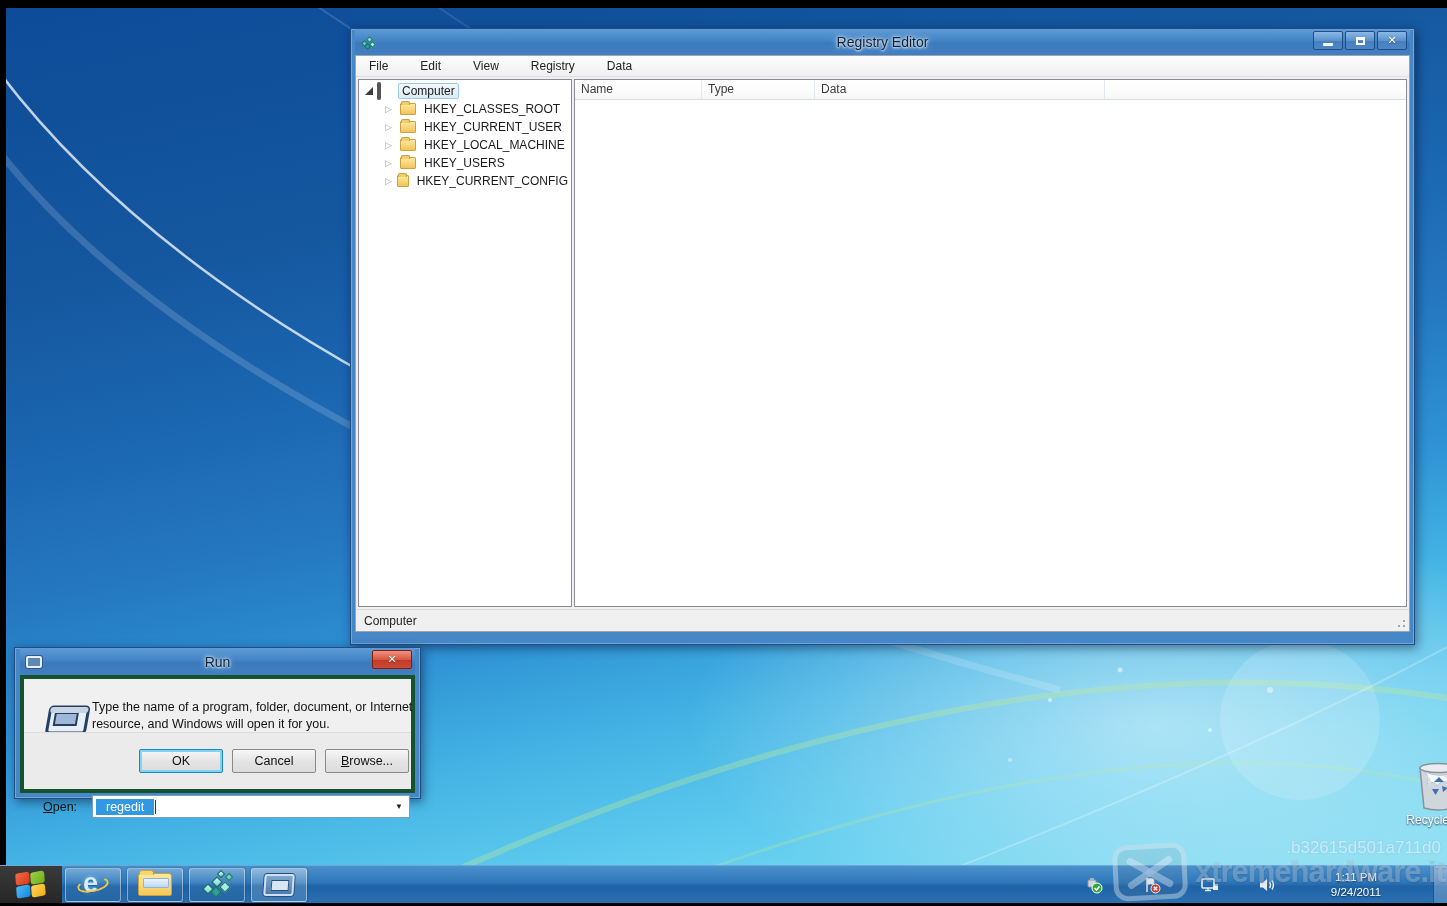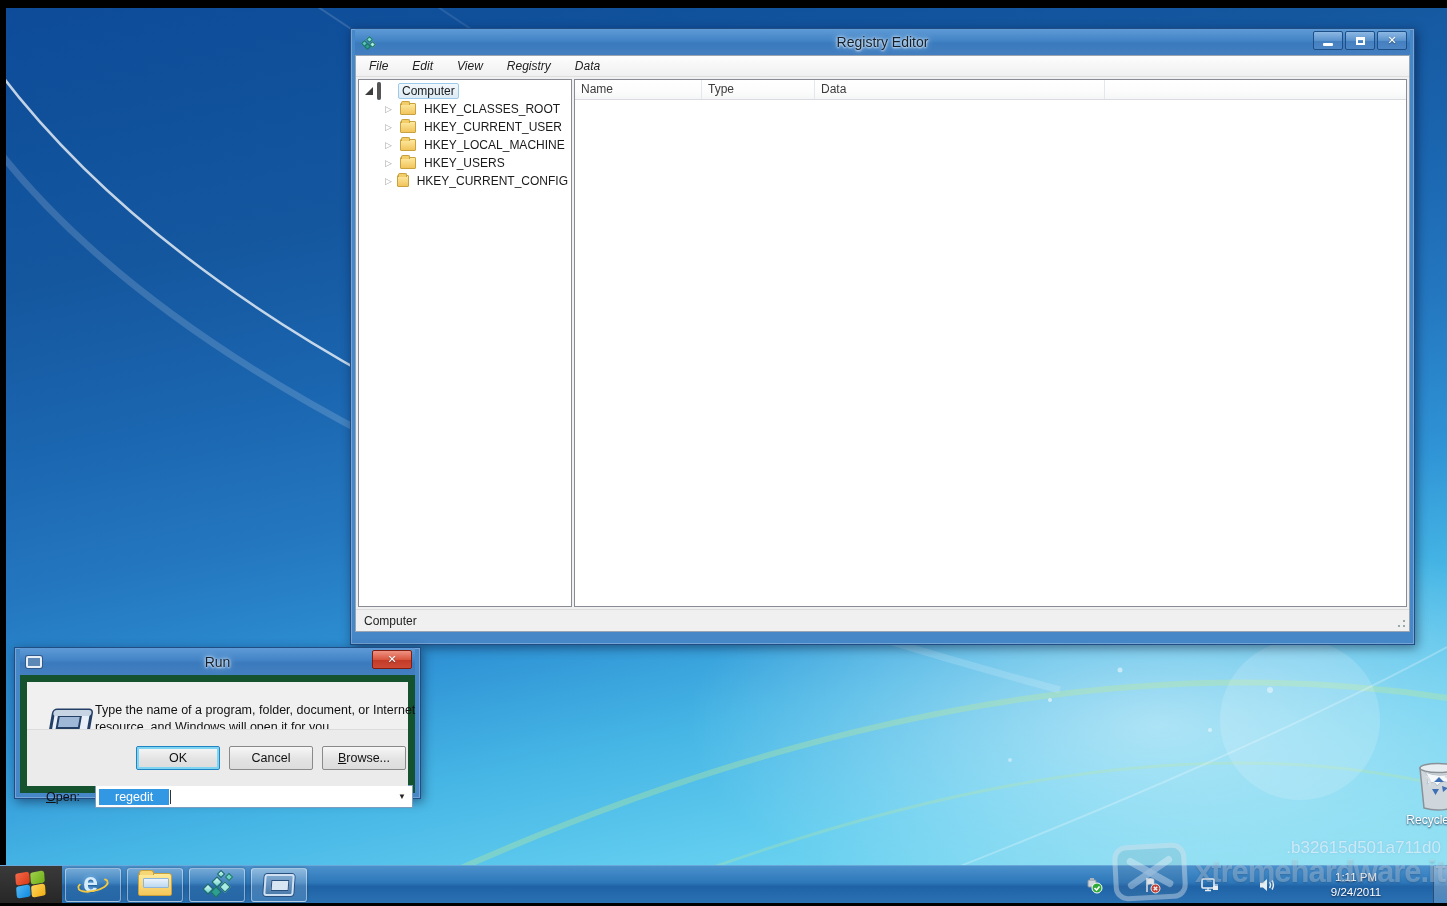--- a/index.html
+++ b/index.html
@@ -34,21 +34,21 @@
   .cap-btn.close-red { width:40px; background:linear-gradient(#ee9384,#d9573f 50%,#c23a28 52%,#cc4a36); border-color:#7e1d10; }
   .glyph-min { width:10px; height:3px; background:#fff; margin-top:7px; border-radius:1px; }
   .glyph-max { width:9px; height:8px; border:2px solid #fff; border-top-width:3px; }
 
   
   #regedit { left:350px; top:28px; width:1065px; height:617px; z-index:2; padding:0 4px 12px 4px; }
   .app-icon-cubes { width:16px; height:16px; margin-left:6px; position:relative; }
   .cube { position:absolute; width:5px; height:5px; background:#7fe0d8; border:1px solid #1e6e66; transform:rotate(45deg); }
   .regedit-body { background:#f0f0f0; height:calc(100% - 26px); display:flex; flex-direction:column; border:1px solid #9aa5b1; }
   .menubar { height:21px; background:linear-gradient(#fdfdfd,#f0f0f0); display:flex; align-items:center;
-      padding-left:6px; gap:10px; border-bottom:1px solid #dfdfdf;font-style:italic; }
+      padding-left:6px; gap:18px; border-bottom:1px solid #dfdfdf; }
   .menu-item { font-size:12px; color:#222; padding:2px 7px; }
   .panes { flex:1; display:flex; padding:2px; gap:2px; min-height:0; }
   .tree-pane { width:214px; background:#fff; border:1px solid #898c95; overflow:hidden; padding-top:2px; }
   .list-pane { flex:1; background:#fff; border:1px solid #898c95; display:flex; flex-direction:column; }
   .list-header { height:20px; display:flex; background:linear-gradient(#ffffff,#fcfcfc 60%,#f5f6f7);
       border-bottom:1px solid #d9dbde; }
   .col { font-size:12px; color:#3c3c3c; padding:2px 6px; border-right:1px solid #e2e8ee; }
   .col-name { width:127px; } .col-type { width:113px; } .col-data { width:290px; } .col-rest { flex:1; border-right:none; }
   .list-body { flex:1; background:#fff; }
   .statusbar { height:22px; background:#f0f0f0; border-top:1px solid #dcdcdc; display:flex; align-items:center;
@@ -73,29 +73,29 @@
   .icon-folder::before { content:""; position:absolute; left:0; top:-3px; width:7px; height:3px;
       background:#f2cd6a; border:1px solid #c9a23e; border-bottom:none; border-radius:2px 2px 0 0; }
   .tree-label { padding:0 3px; }
   .tree-label.selected { background:linear-gradient(#f2f8fc,#dceaf5); border:1px solid #9ccaea; border-radius:2px; }
 
   
   #run { left:14px; top:647px; width:407px; height:152px; z-index:4; padding:0 5px 5px 5px; }
   #run .titlebar { height:27px; }
   .run-title-icon { width:16px; height:12px; margin-left:6px; border:2px solid #e8eef6; border-radius:2px;
       background:#5d87b5; box-shadow:0 0 0 1px #33588a; }
-  .run-body { background:#f0f0f0; height:calc(100% - 27px); border:7px solid #14532d; position:relative; }
+  .run-body { background:#f0f0f0; height:calc(100% - 27px); border:4px solid #14532d; position:relative; }
   .run-big-icon { position:absolute; left:18px; top:22px; }
   .run-msg { position:absolute; left:68px; top:20px; width:322px; font-size:12.5px; color:#121212; line-height:1.32; }
-  .open-row { position:absolute; left:19px; top:103px; display:flex; align-items:center; }
+  .open-row { position:absolute; left:19px; top:116px; display:flex; align-items:center; }
   .open-label { font-size:12.5px; color:#121212; width:49px; display:inline-block; }
   .ul-first::first-letter { text-decoration:underline; }
   .combo { width:318px; height:23px; background:#fff; border:1px solid #7a9cbf; display:flex; align-items:center;
       padding:0 3px; position:relative; }
-  .combo-sel { background:#3398e4; color:#fff; font-size:12.5px; padding:1px 16px; }
+  .combo-sel { background:#3398e4; color:#fff; font-size:12.5px; padding:1px 10px; }
   .combo-caret { width:1px; height:14px; background:#333; margin-left:1px; }
   .combo-arrow { position:absolute; right:6px; font-size:8px; color:#222; }
   .run-footer { position:absolute; left:0; right:0; bottom:0; height:57px; background:#ebebeb; border-top:1px solid #dcdcdc;
       display:flex; align-items:center; justify-content:flex-end; gap:9px; padding-right:2px; }
   .btn { width:84px; height:24px; font-family:inherit; font-size:12.5px; color:#111;
       background:linear-gradient(#f7f7f7,#e3e3e3 55%,#dcdcdc); border:1px solid #8a8a8a; border-radius:2px; }
   .btn.focused { border:1px solid #1f84c0; box-shadow:0 0 0 2px #7fd4f2 inset; }
 
   
   #taskbar { position:absolute; left:0; top:865px; width:1447px; height:38px; z-index:5;

